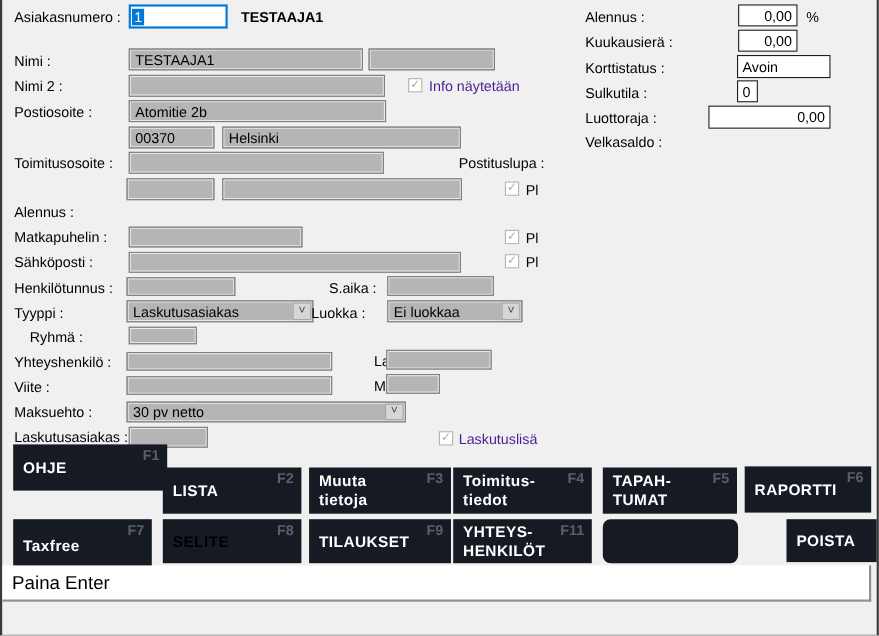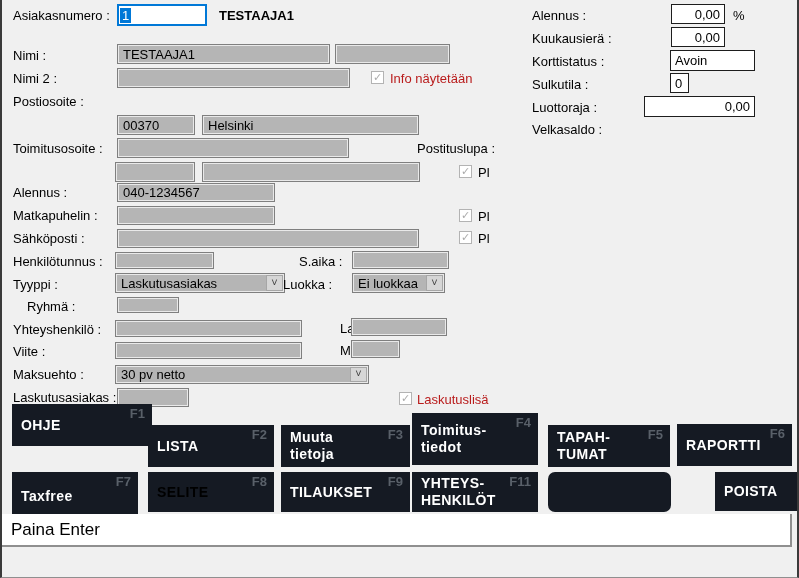--- a/index.html
+++ b/index.html
@@ -3,21 +3,21 @@
 <meta charset="utf-8">
 <style>
   html,body{margin:0;padding:0;background:#fff;}
   .window{
     position:relative;width:799px;height:578px;background:#f0f0f0;
     border-left:2px solid #3a3a3a;border-right:2px solid #3a3a3a;border-bottom:1px solid #8f8f8f;
     box-sizing:border-box;overflow:hidden;
     font-family:"Liberation Sans",sans-serif;
   }
   .lbl{position:absolute;font-size:13px;line-height:15px;color:#000;white-space:nowrap;}
-  .lbl.dim{color:#b91c1c;}
+  .lbl.dim{color:#4c1d95;}
   .gf{
     position:absolute;background:#b5b5b5;border:1px solid #7f7f7f;
     box-shadow:inset 0 0 0 1px #e9e9e9;box-sizing:border-box;
     font-size:13px;color:#000;padding-left:5px;display:flex;align-items:center;
     white-space:nowrap;overflow:hidden;
   }
   .wf{
     position:absolute;background:#fff;border:1px solid #1d1d1d;box-sizing:border-box;
     font-size:13px;color:#000;padding:0 4px;display:flex;align-items:center;
     white-space:nowrap;overflow:hidden;
@@ -89,35 +89,35 @@
   <div class="lbl" style="left:11px;top:48px">Nimi :</div>
   <div class="gf" style="left:115px;top:44px;width:213px;height:20px">TESTAAJA1</div>
   <div class="gf" style="left:333px;top:44px;width:115px;height:20px"></div>
 
   <div class="lbl" style="left:11px;top:71px">Nimi 2 :</div>
   <div class="gf" style="left:115px;top:68px;width:233px;height:20px"></div>
   <div class="cb" style="left:369px;top:71px"><span>✓</span></div>
   <div class="lbl dim" style="left:388px;top:71px">Info näytetään</div>
 
   <div class="lbl" style="left:11px;top:94px">Postiosoite :</div>
+  <div class="gf" style="left:115px;top:91px;width:234px;height:20px">Atomitie 2b</div>
 
   <div class="gf" style="left:115px;top:115px;width:78px;height:20px">00370</div>
   <div class="gf" style="left:200px;top:115px;width:217px;height:20px">Helsinki</div>
 
   <div class="lbl" style="left:11px;top:141px">Toimitusosoite :</div>
   <div class="gf" style="left:115px;top:138px;width:232px;height:20px"></div>
   <div class="lbl" style="left:415px;top:141px">Postituslupa :</div>
 
   <div class="gf" style="left:113px;top:162px;width:80px;height:20px"></div>
   <div class="gf" style="left:200px;top:162px;width:218px;height:20px"></div>
   <div class="cb" style="left:457px;top:165px"><span>✓</span></div>
   <div class="lbl" style="left:476px;top:165px">Pl</div>
 
   <div class="lbl" style="left:11px;top:185px">Alennus :</div>
-  <div class="gf" style="left:115px;top:183px;width:158px;height:19px">040-1234567</div>
 
   <div class="lbl" style="left:11px;top:208px">Matkapuhelin :</div>
   <div class="gf" style="left:115px;top:206px;width:158px;height:19px"></div>
   <div class="cb" style="left:457px;top:209px"><span>✓</span></div>
   <div class="lbl" style="left:476px;top:209px">Pl</div>
 
   <div class="lbl" style="left:11px;top:231px">Sähköposti :</div>
   <div class="gf" style="left:115px;top:229px;width:302px;height:19px"></div>
   <div class="cb" style="left:457px;top:231px"><span>✓</span></div>
   <div class="lbl" style="left:476px;top:231px">Pl</div>
@@ -126,21 +126,21 @@
   <div class="gf" style="left:113px;top:252px;width:99px;height:17px"></div>
   <div class="lbl" style="left:297px;top:254px">S.aika :</div>
   <div class="gf" style="left:350px;top:251px;width:97px;height:18px"></div>
 
   <div class="lbl" style="left:11px;top:277px">Tyyppi :</div>
   <div class="gf combo" style="left:113px;top:273px;width:170px;height:20px">
     <span>Laskutusasiakas</span>
     <span class="arrow">˅</span>
   </div>
   <div class="lbl" style="left:281px;top:277px">Luokka :</div>
-  <div class="gf combo" style="left:350px;top:273px;width:93px;height:20px">
+  <div class="gf combo" style="left:350px;top:273px;width:123px;height:20px">
     <span>Ei luokkaa</span>
     <span class="arrow">˅</span>
   </div>
 
   <div class="lbl" style="left:25px;top:299px">Ryhmä :</div>
   <div class="gf" style="left:115px;top:297px;width:62px;height:16px"></div>
 
   <div class="lbl" style="left:11px;top:322px">Yhteyshenkilö :</div>
   <div class="gf" style="left:113px;top:320px;width:187px;height:17px"></div>
   <div class="lbl" style="left:338px;top:321px">Laji :</div>
@@ -168,21 +168,21 @@
   </button>
   <button class="fbtn" style="left:146px;top:425px;width:126px;height:42px">
     <span class="btn-label">LISTA</span>
     <span class="fkey">F2</span>
   </button>
   <button class="fbtn" style="left:279px;top:425px;width:129px;height:42px">
     <span class="btn-label">Muuta
 tietoja</span>
     <span class="fkey">F3</span>
   </button>
-  <button class="fbtn" style="left:410px;top:413px;width:126px;height:52px">
+  <button class="fbtn" style="left:410px;top:425px;width:126px;height:42px">
     <span class="btn-label">Toimitus-
 tiedot</span>
     <span class="fkey">F4</span>
   </button>
   <button class="fbtn" style="left:546px;top:425px;width:122px;height:42px">
     <span class="btn-label">TAPAH-
 TUMAT</span>
     <span class="fkey">F5</span>
   </button>
   <button class="fbtn" style="left:675px;top:424px;width:115px;height:42px">

